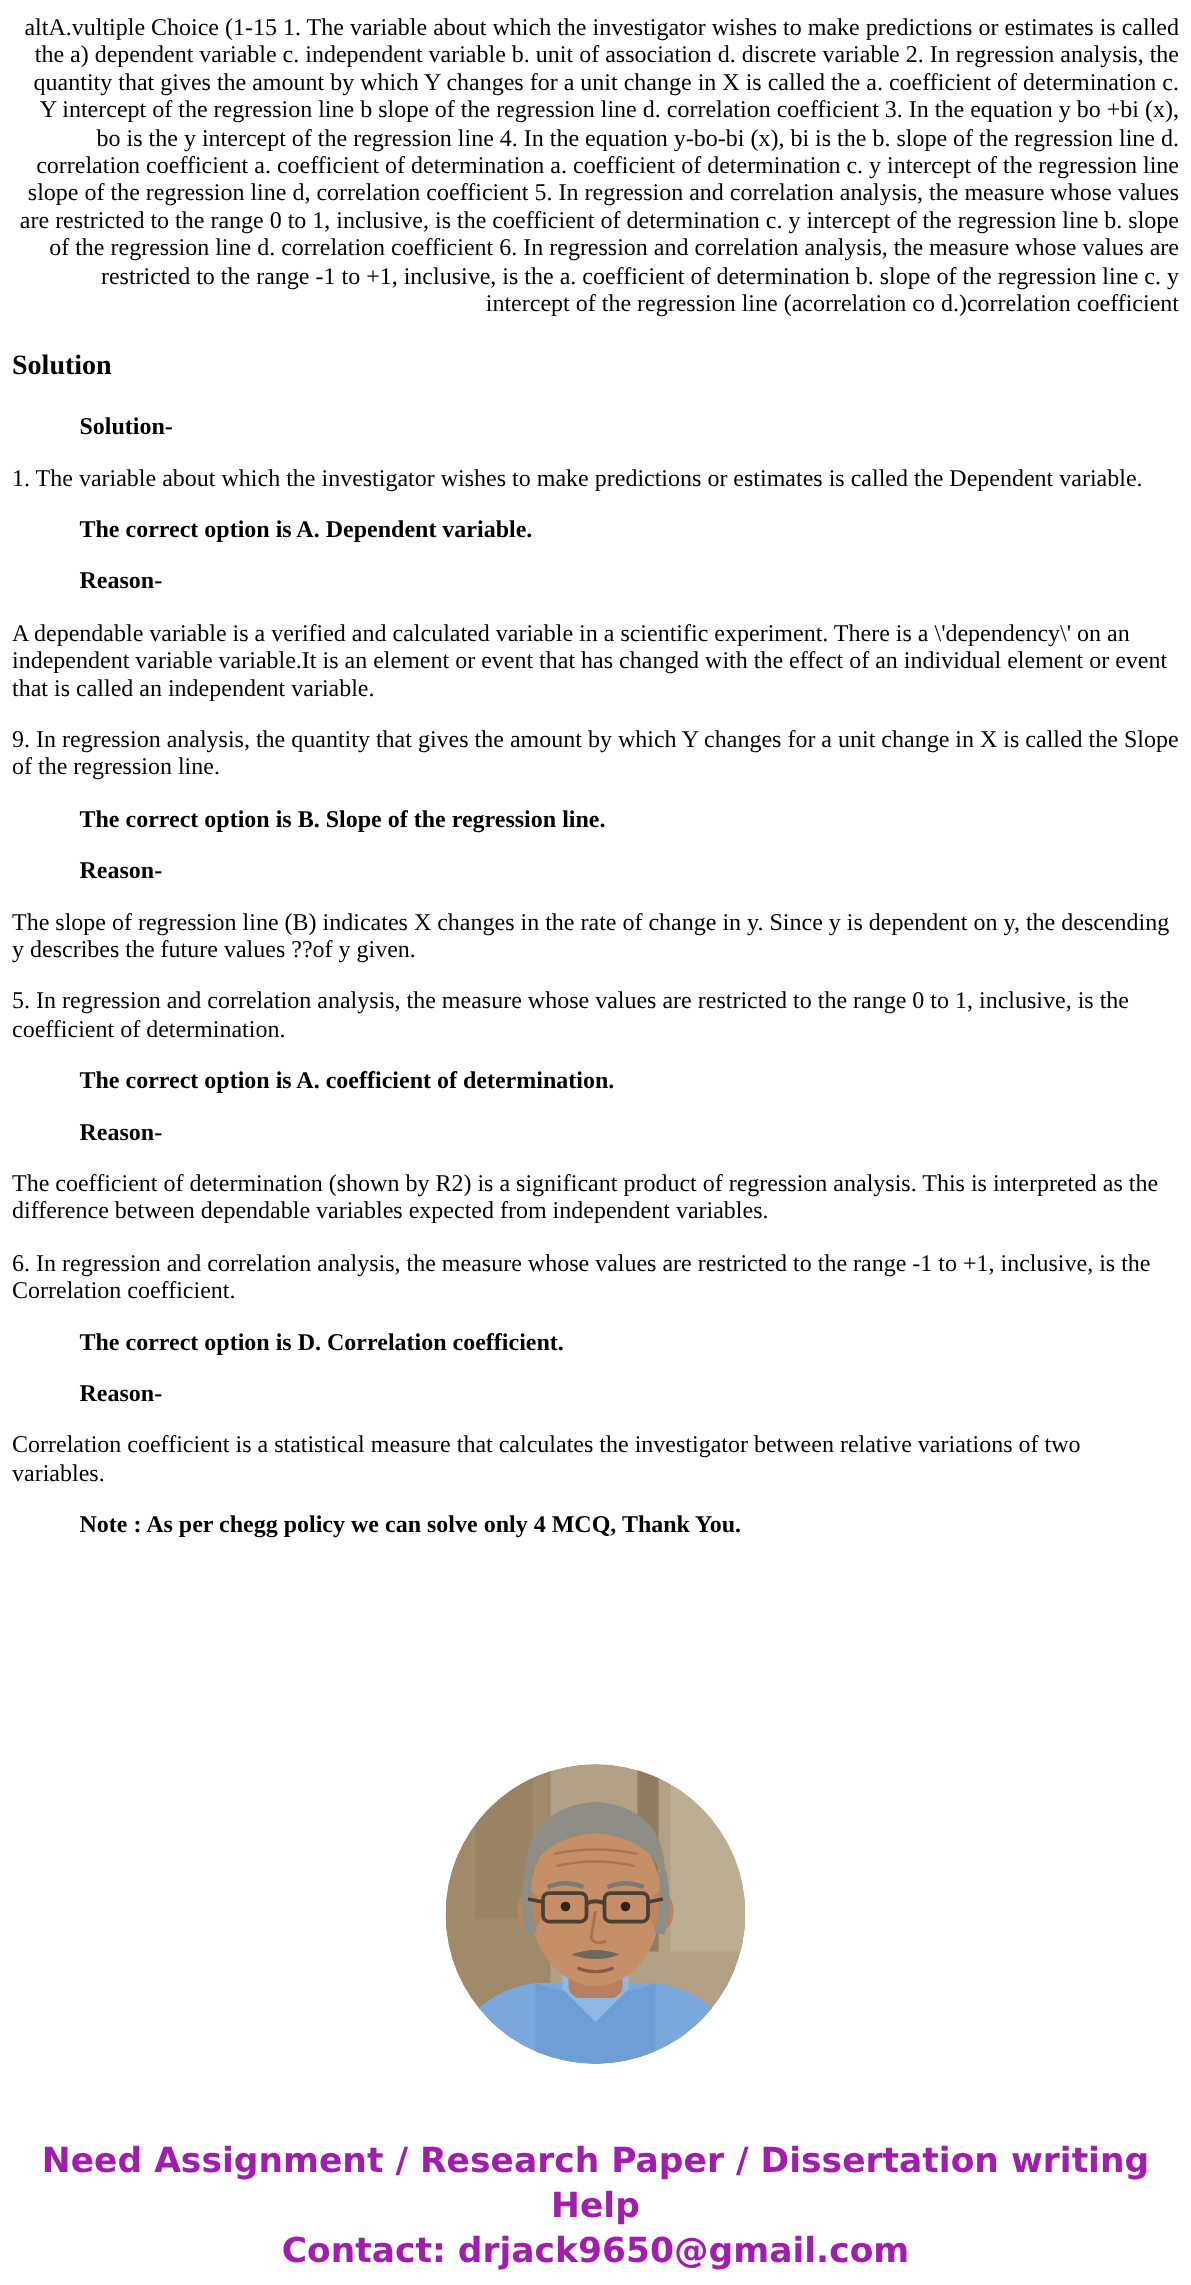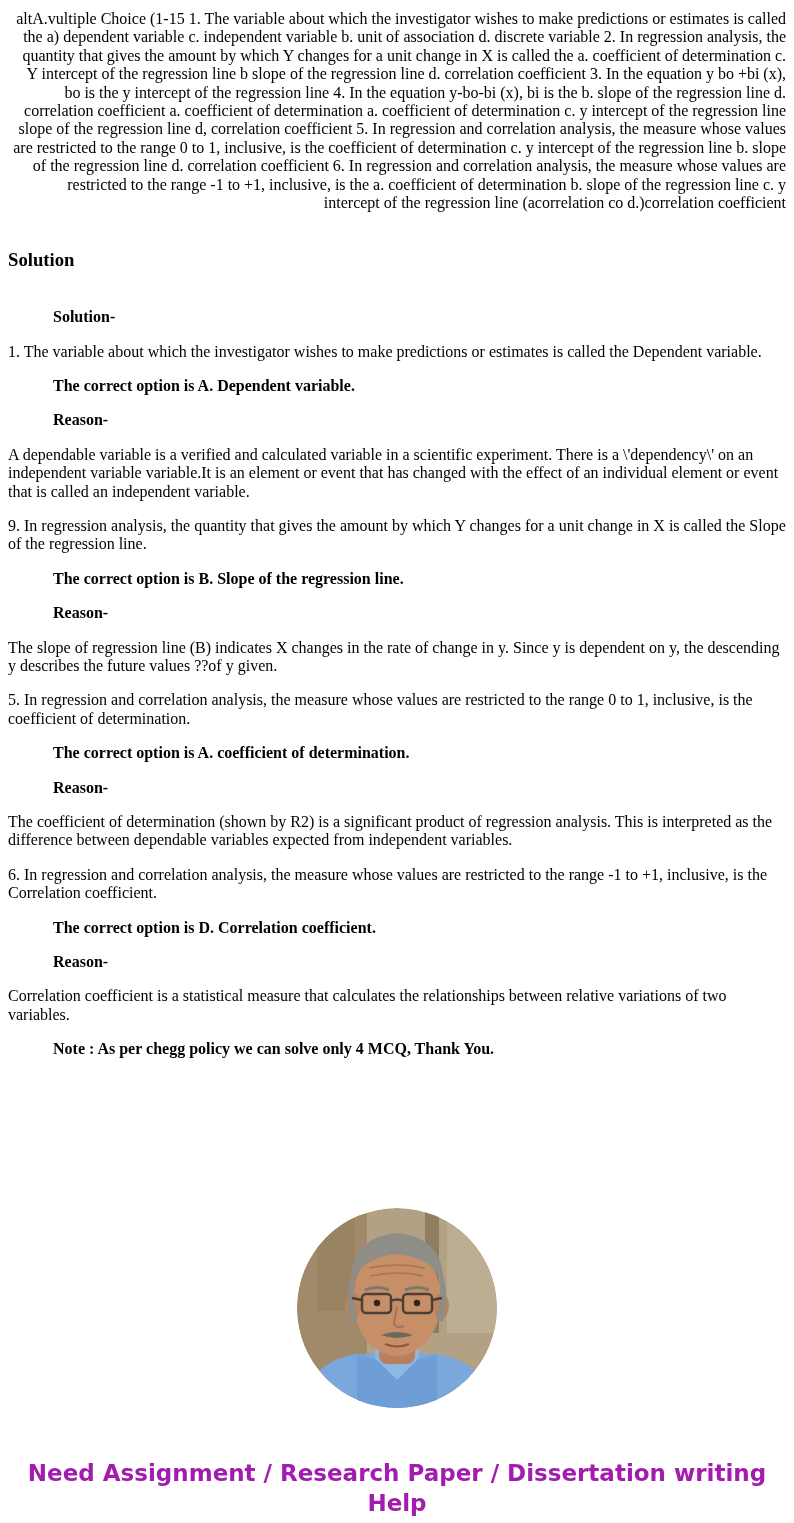--- a/index.html
+++ b/index.html
@@ -22,21 +22,21 @@
   }
   p {
     margin: 16px 0;
     line-height: 1.15;
   }
   .body-text { margin-top: 2px; text-align: right; }
   .b { font-weight: bold; margin-left: 45px; }
   h3.solution-heading {
     font-size: 18.7px;
     font-weight: bold;
-    margin: 37px 0;
+    margin: 21px 0;
   }
   .avatar-wrap {
     width: 200px;
     height: 200px;
     margin: 150px auto 0 auto;
     border-radius: 50%;
     overflow: hidden;
   }
   .footer {
     margin-top: 50px;
@@ -81,21 +81,21 @@
     <p>5. In regression and correlation analysis, the measure whose values are restricted to the range 0 to 1, inclusive, is the coefficient of determination.</p>
     <p class="b">The correct option is A. coefficient of determination.</p>
     <p class="b">Reason-</p>
     <p>The coefficient of determination (shown by R2) is a significant product of regression analysis. This is interpreted as the difference between dependable variables expected from independent variables.</p>
   </section>
 
   <section>
     <p>6. In regression and correlation analysis, the measure whose values are restricted to the range -1 to +1, inclusive, is the Correlation coefficient.</p>
     <p class="b">The correct option is D. Correlation coefficient.</p>
     <p class="b">Reason-</p>
-    <p>Correlation coefficient is a statistical measure that calculates the relationships between relative variations of two variables.</p>
+    <p>Correlation coefficient is a statistical measure that calculates the investigator between relative variations of two variables.</p>
   </section>
 
   <p class="b">Note : As per chegg policy we can solve only 4 MCQ, Thank You.</p>
 
   <div class="avatar-wrap">
     <svg width="200" height="200" viewBox="0 0 200 200" aria-hidden="true">
       <defs>
         <clipPath id="circleClip">
             <circle cx="100" cy="100" r="100"></circle>
           </clipPath>

